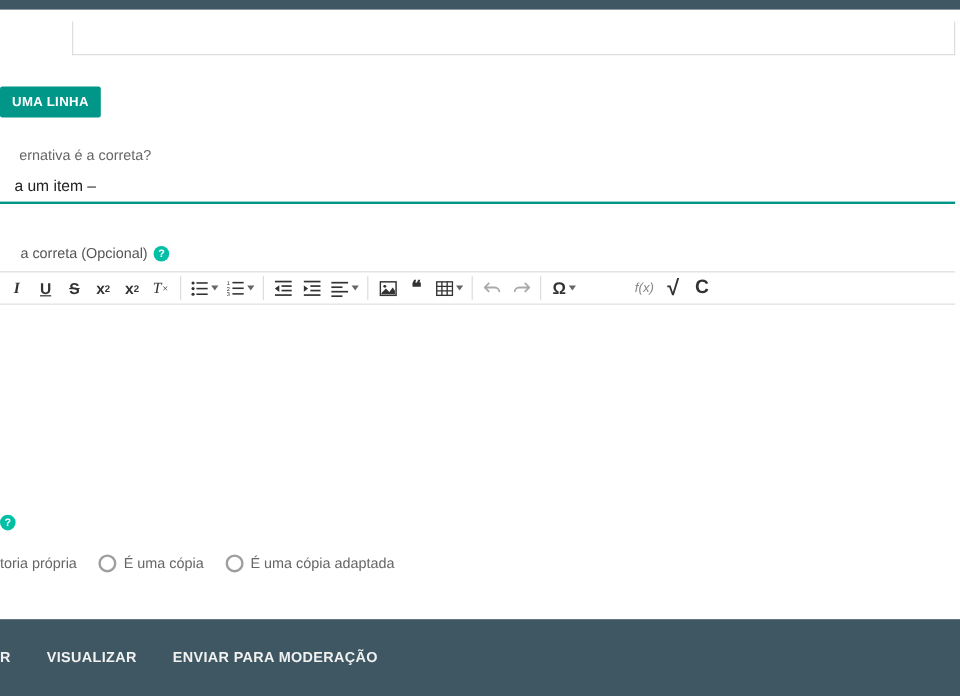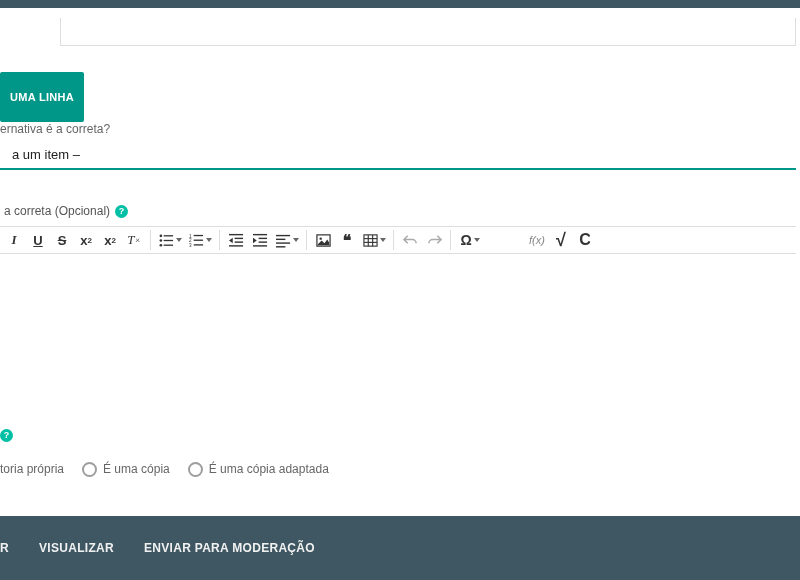--- a/index.html
+++ b/index.html
@@ -31,48 +31,48 @@
     position: absolute;
     top: 72px;
     left: 0;
     display: flex;
     gap: 10px;
   }
   .btn-teal {
     background: #009688;
     color: #fff;
     border: none;
-    padding: 19px 10px;
+    padding: 7px 10px;
     font-size: 11px;
     font-weight: bold;
     letter-spacing: 0.3px;
     cursor: pointer;
     border-radius: 2px;
   }
   .question-label {
     position: absolute;
     top: 122px;
-    left: 0;
+    left: 16px;
     color: #666;
     font-size: 12px;
   }
   .select-row {
     position: absolute;
     top: 142px;
     left: 0;
     right: 4px;
     border-bottom: 2px solid #009688;
     padding: 5px 0 6px 12px;
     color: #222;
     font-size: 13px;
   }
   .section-label {
     position: absolute;
     top: 204px;
-    left: 4px;
+    left: 17px;
     color: #555;
     font-size: 12px;
     display: flex;
     align-items: center;
     gap: 5px;
   }
   .help-badge {
     display: inline-flex;
     align-items: center;
     justify-content: center;

